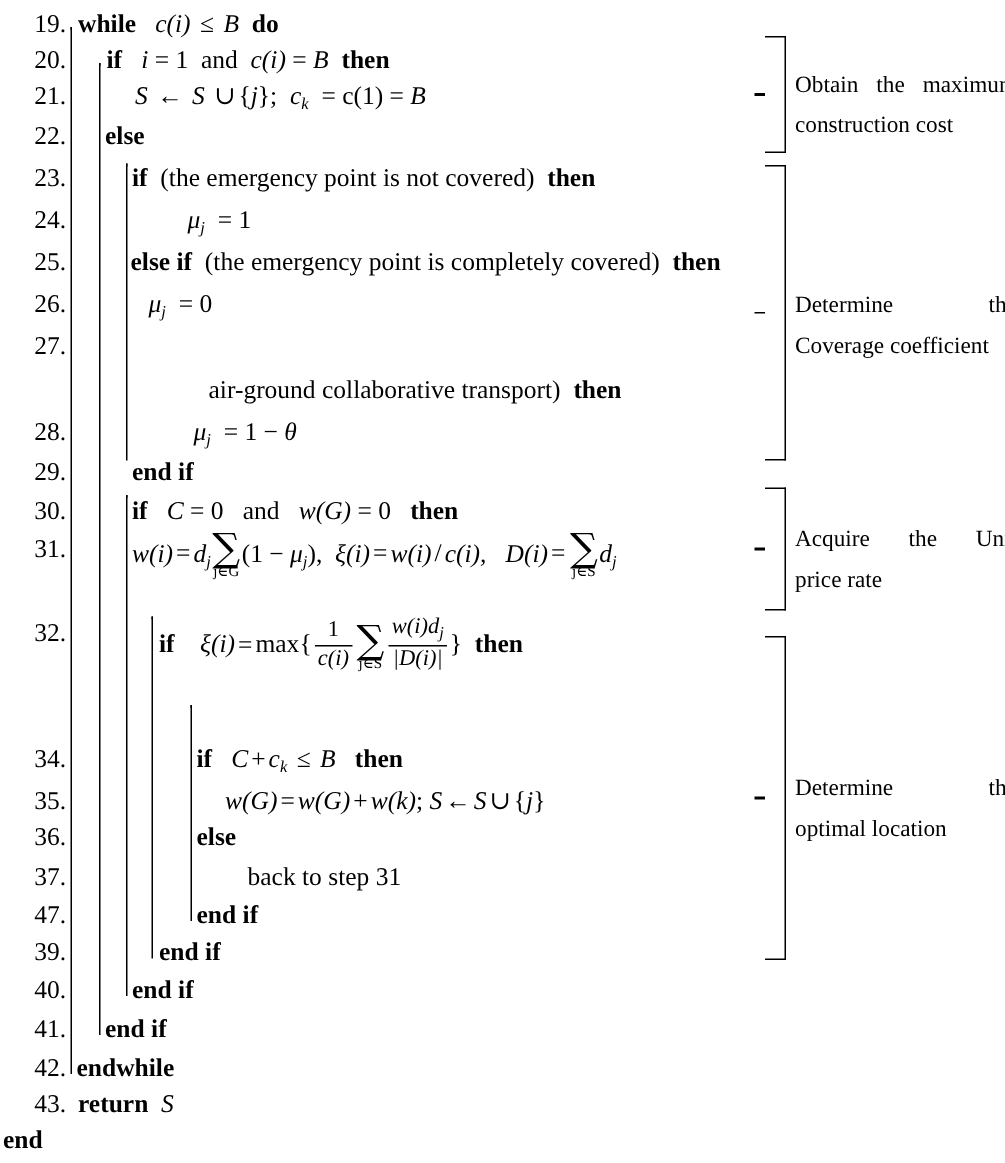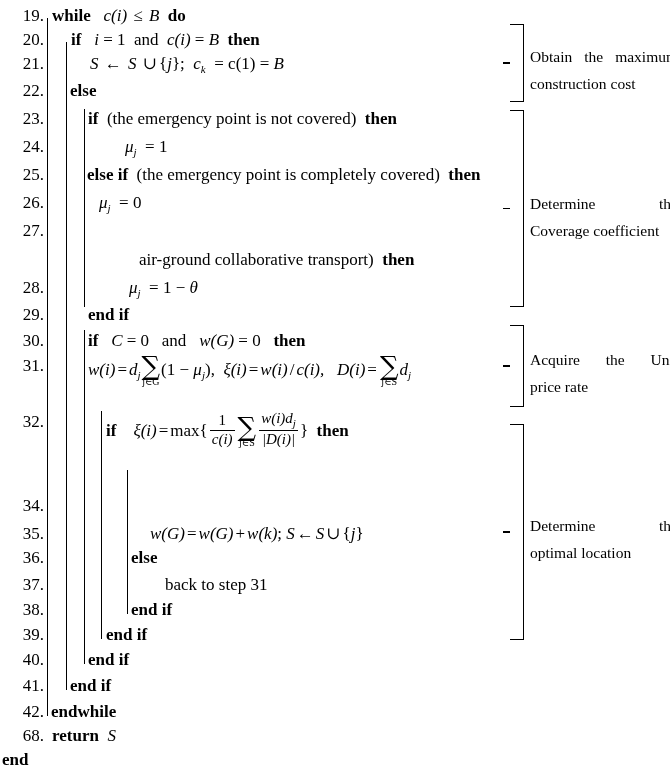--- a/index.html
+++ b/index.html
@@ -287,41 +287,48 @@
     <span class="code" style="left:106px;">
       <span class="kw">if</span>
       <span class="math">&nbsp;&nbsp;&nbsp;<span>ξ</span><span>(i)</span></span><span class="op">=</span><span class="rm">max</span><span class="rm">{</span><span class="frac"><span class="num rm">1</span><span class="den math">c(i)</span></span><span class="sum"><span class="sig">∑</span><span class="lim">j∈S</span></span><span class="frac"><span class="num math"><span>w(i)d</span><span class="sub">j</span></span><span class="den math">|D(i)|</span></span><span class="rm">}</span>
       <span class="kw">&nbsp;<span>then</span></span>
     </span>
   </div>
 
 
   <div class="row" style="top:494px;">
     <span class="lineno">34.</span>
+    <span class="code" style="left:131px;">
+      <span class="kw">if</span>
+      <span class="math">&nbsp;&nbsp;<span>C</span><span class="op rm">+</span><span>c</span><span class="sub">k</span></span>
+      <span class="op">≤</span>
+      <span class="math">B</span>
+      <span class="kw">&nbsp;&nbsp;<span>then</span></span>
+    </span>
   </div>
 
   <div class="row" style="top:522px;">
     <span class="lineno">35.</span>
     <span class="code math" style="left:150px;">
       <span>w</span><span>(G)</span><span class="op">=</span><span>w</span><span>(G)</span><span class="op rm">+</span><span>w</span><span>(k)</span><span class="rm">;</span>&nbsp;<span>S</span><span class="op">←</span><span>S</span><span class="op">∪</span><span class="rm">{</span><span>j</span><span class="rm">}</span>
     </span>
   </div>
 
   <div class="row" style="top:546px;">
     <span class="lineno">36.</span>
     <span class="code kw" style="left:131px;">else</span>
   </div>
 
   <div class="row" style="top:573px;">
     <span class="lineno">37.</span>
     <span class="code txt" style="left:165px;">back to step 31</span>
   </div>
 
   <div class="row" style="top:598px;">
-    <span class="lineno">38.</span>
+    <span class="lineno">47.</span>
     <span class="code kw" style="left:131px;">end if</span>
   </div>
 
   <div class="row" style="top:623px;">
     <span class="lineno">39.</span>
     <span class="code kw" style="left:106px;">end if</span>
   </div>
 
   <div class="row" style="top:648px;">
     <span class="lineno">40.</span>
@@ -332,21 +339,21 @@
     <span class="lineno">41.</span>
     <span class="code kw" style="left:70px;">end if</span>
   </div>
 
   <div class="row" style="top:700px;">
     <span class="lineno">42.</span>
     <span class="code kw" style="left:51px;">endwhile</span>
   </div>
 
   <div class="row" style="top:724px;">
-    <span class="lineno">68.</span>
+    <span class="lineno">43.</span>
     <span class="code" style="left:52px;">
       <span class="kw">return</span>
       <span class="math">&nbsp;<span>S</span></span>
     </span>
   </div>
 
   <div class="endline" style="left:2px; top:748px;">end</div>
 
   <div class="brace" style="left:510px; top:24px; height:76px;"></div>
   <div class="note" style="left:530px; top:43px;">

